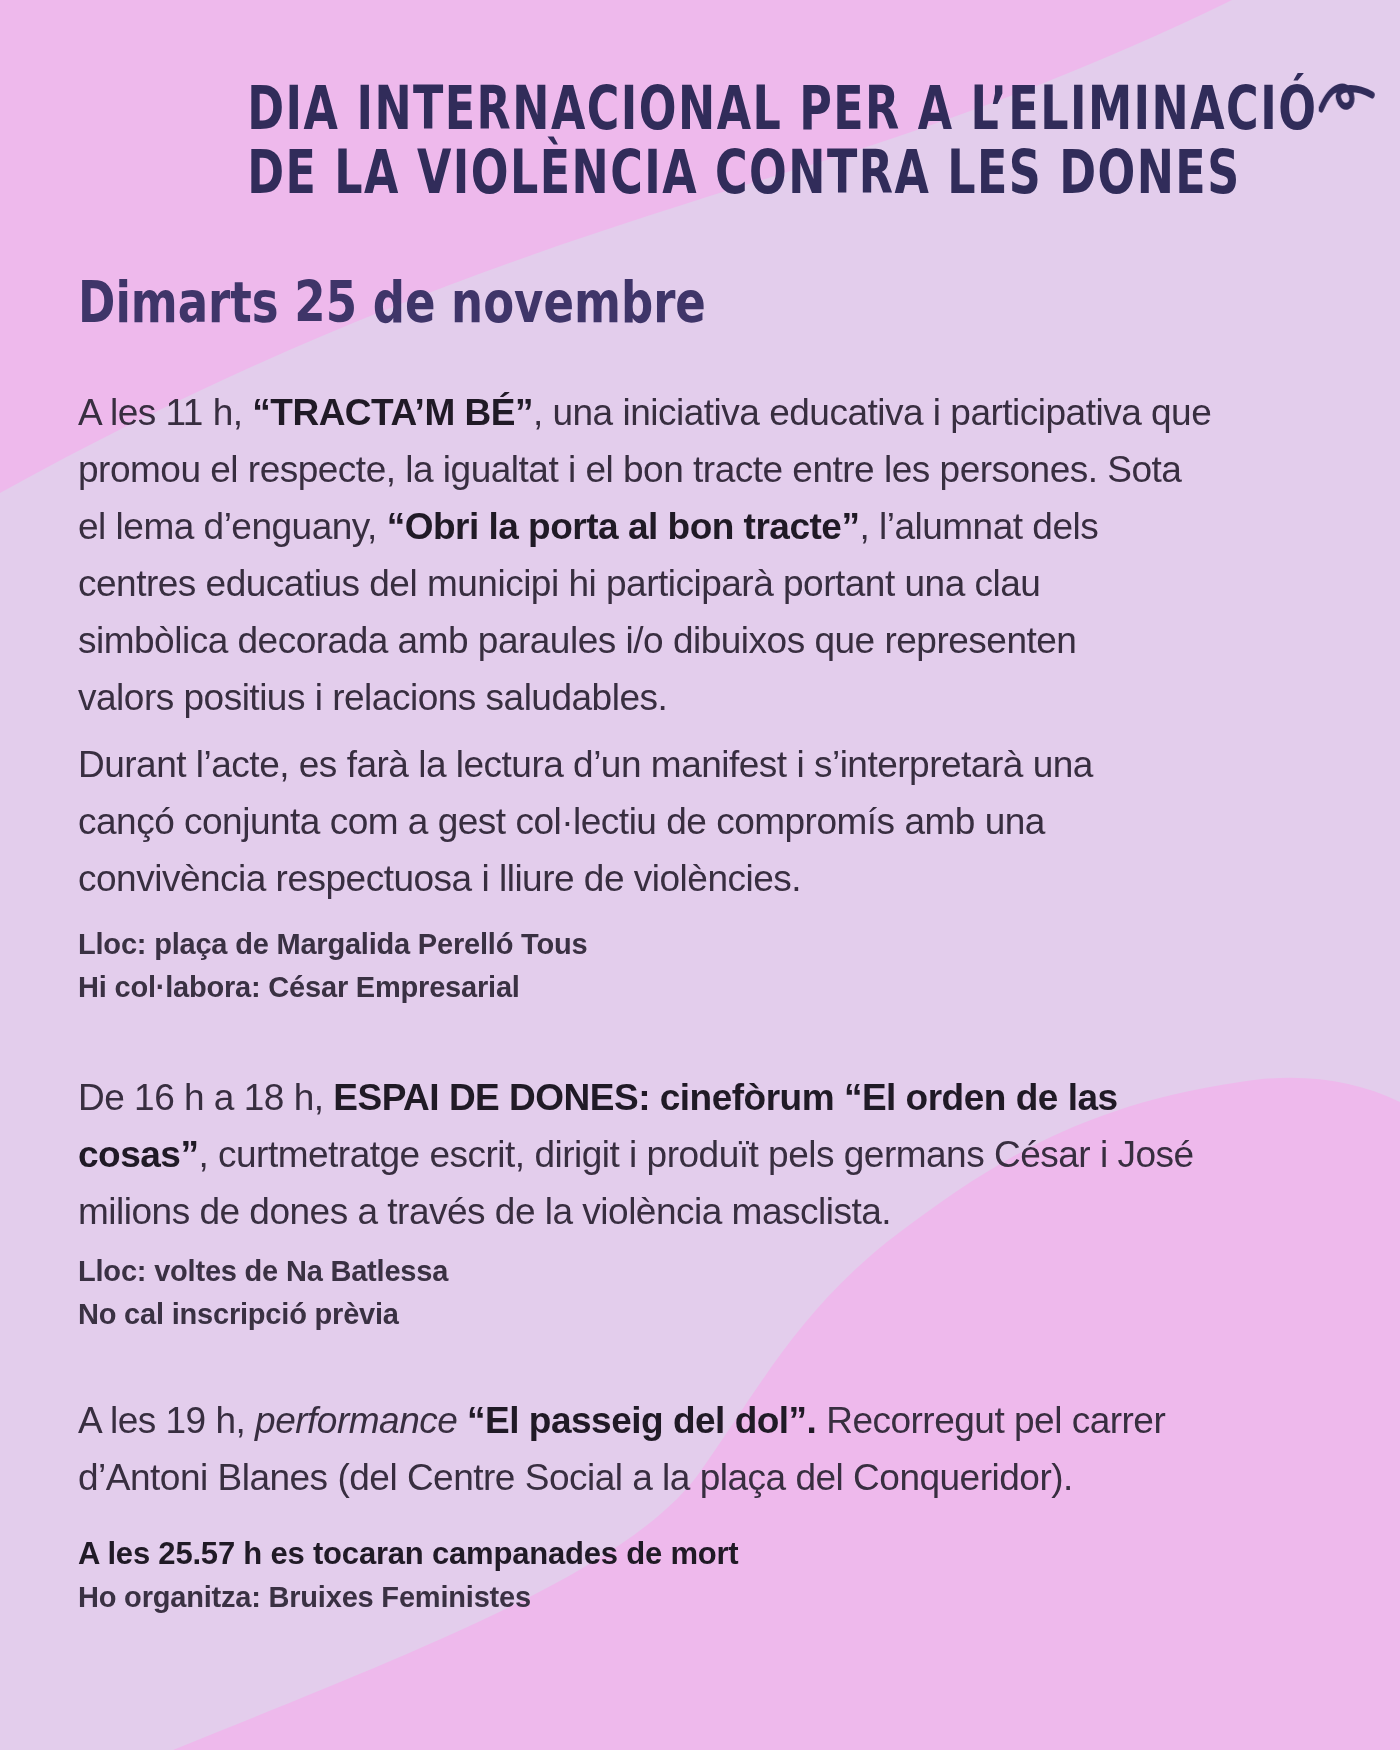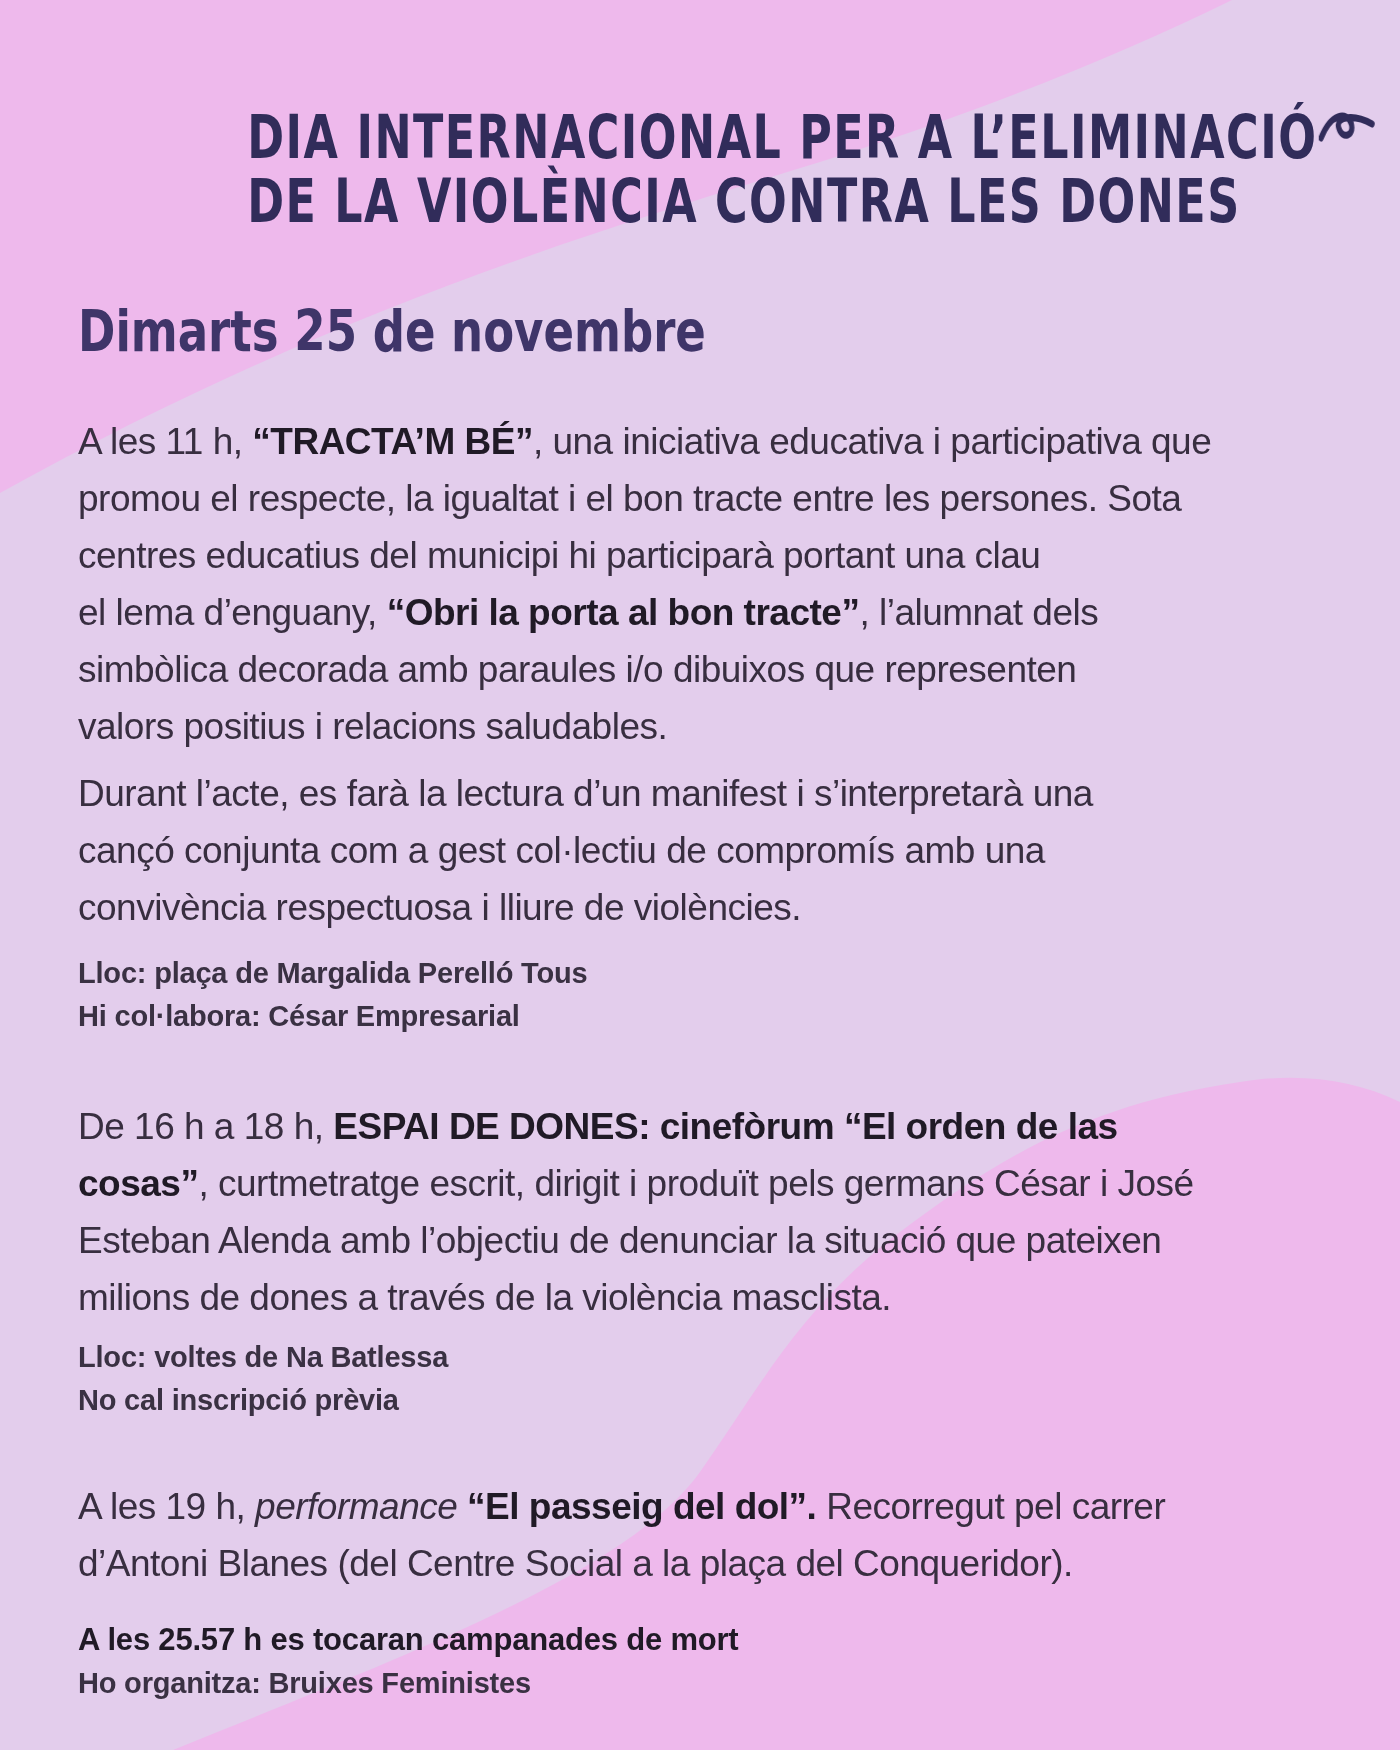--- a/index.html
+++ b/index.html
@@ -5,21 +5,21 @@
   html, body { margin: 0; padding: 0; }
   .canvas {
     position: relative;
     width: 1400px;
     height: 1750px;
     background: #e3cdec;
     overflow: hidden;
     font-family: "Liberation Sans", sans-serif;
   }
   .bg-svg { position: absolute; inset: 0; display: block; }
-  .content { position: relative; z-index: 1; padding: 0 20px 0 78px; margin-top: 29px; }
+  .content { position: relative; z-index: 1; padding: 0 20px 0 78px; }
 
   .title-block {
     padding-top: 76px;
     text-align: center;
     color: #312c5a;
     font-family: "DejaVu Sans", sans-serif;
     font-weight: bold;
     font-size: 60px;
     line-height: 64px;
     letter-spacing: 2px;
@@ -92,43 +92,42 @@
           </svg></div>
       <div><span>DE LA VIOLÈNCIA CONTRA LES DONES</span></div>
     </header>
 
     <h2 class="date-heading">Dimarts 25 de novembre</h2>
 
     <section>
       <div class="para p1">
         <div><span>A les 11 h, </span><span class="b">“TRACTA’M BÉ”</span><span>, una iniciativa educativa i participativa que</span></div>
         <div><span>promou el respecte, la igualtat i el bon tracte entre les persones. Sota</span></div>
+        <div><span>el lema d’enguany, </span><span class="b">“Obri la porta al bon tracte”</span><span>, l’alumnat dels</span></div>
         <div><span>centres educatius del municipi hi participarà portant una clau</span></div>
-        <div><span>el lema d’enguany, </span><span class="b">“Obri la porta al bon tracte”</span><span>, l’alumnat dels</span></div>
         <div><span>simbòlica decorada amb paraules i/o dibuixos que representen</span></div>
         <div><span>valors positius i relacions saludables.</span></div>
       </div>
 
       <div class="para p2">
         <div><span>Durant l’acte, es farà la lectura d’un manifest i s’interpretarà una</span></div>
         <div><span>cançó conjunta com a gest col·lectiu de compromís amb una</span></div>
         <div><span>convivència respectuosa i lliure de violències.</span></div>
       </div>
 
       <div class="notes notes-1">
         <div><span>Lloc: plaça de Margalida Perelló Tous</span></div>
         <div><span>Hi col·labora: César Empresarial</span></div>
       </div>
     </section>
 
     <section>
       <div class="para e2-para">
         <div><span>De 16 h a 18 h, </span><span class="b">ESPAI DE DONES: cinefòrum “El orden de las</span></div>
         <div><span class="b">cosas”</span><span>, curtmetratge escrit, dirigit i produït pels germans César i José</span></div>
-        <div><span>Esteban Alenda amb l’objectiu de denunciar la situació que pateixen</span></div>
         <div><span>milions de dones a través de la violència masclista.</span></div>
       </div>
 
       <div class="notes notes-2">
         <div><span>Lloc: voltes de Na Batlessa</span></div>
         <div><span>No cal inscripció prèvia</span></div>
       </div>
     </section>
 
     <section>

